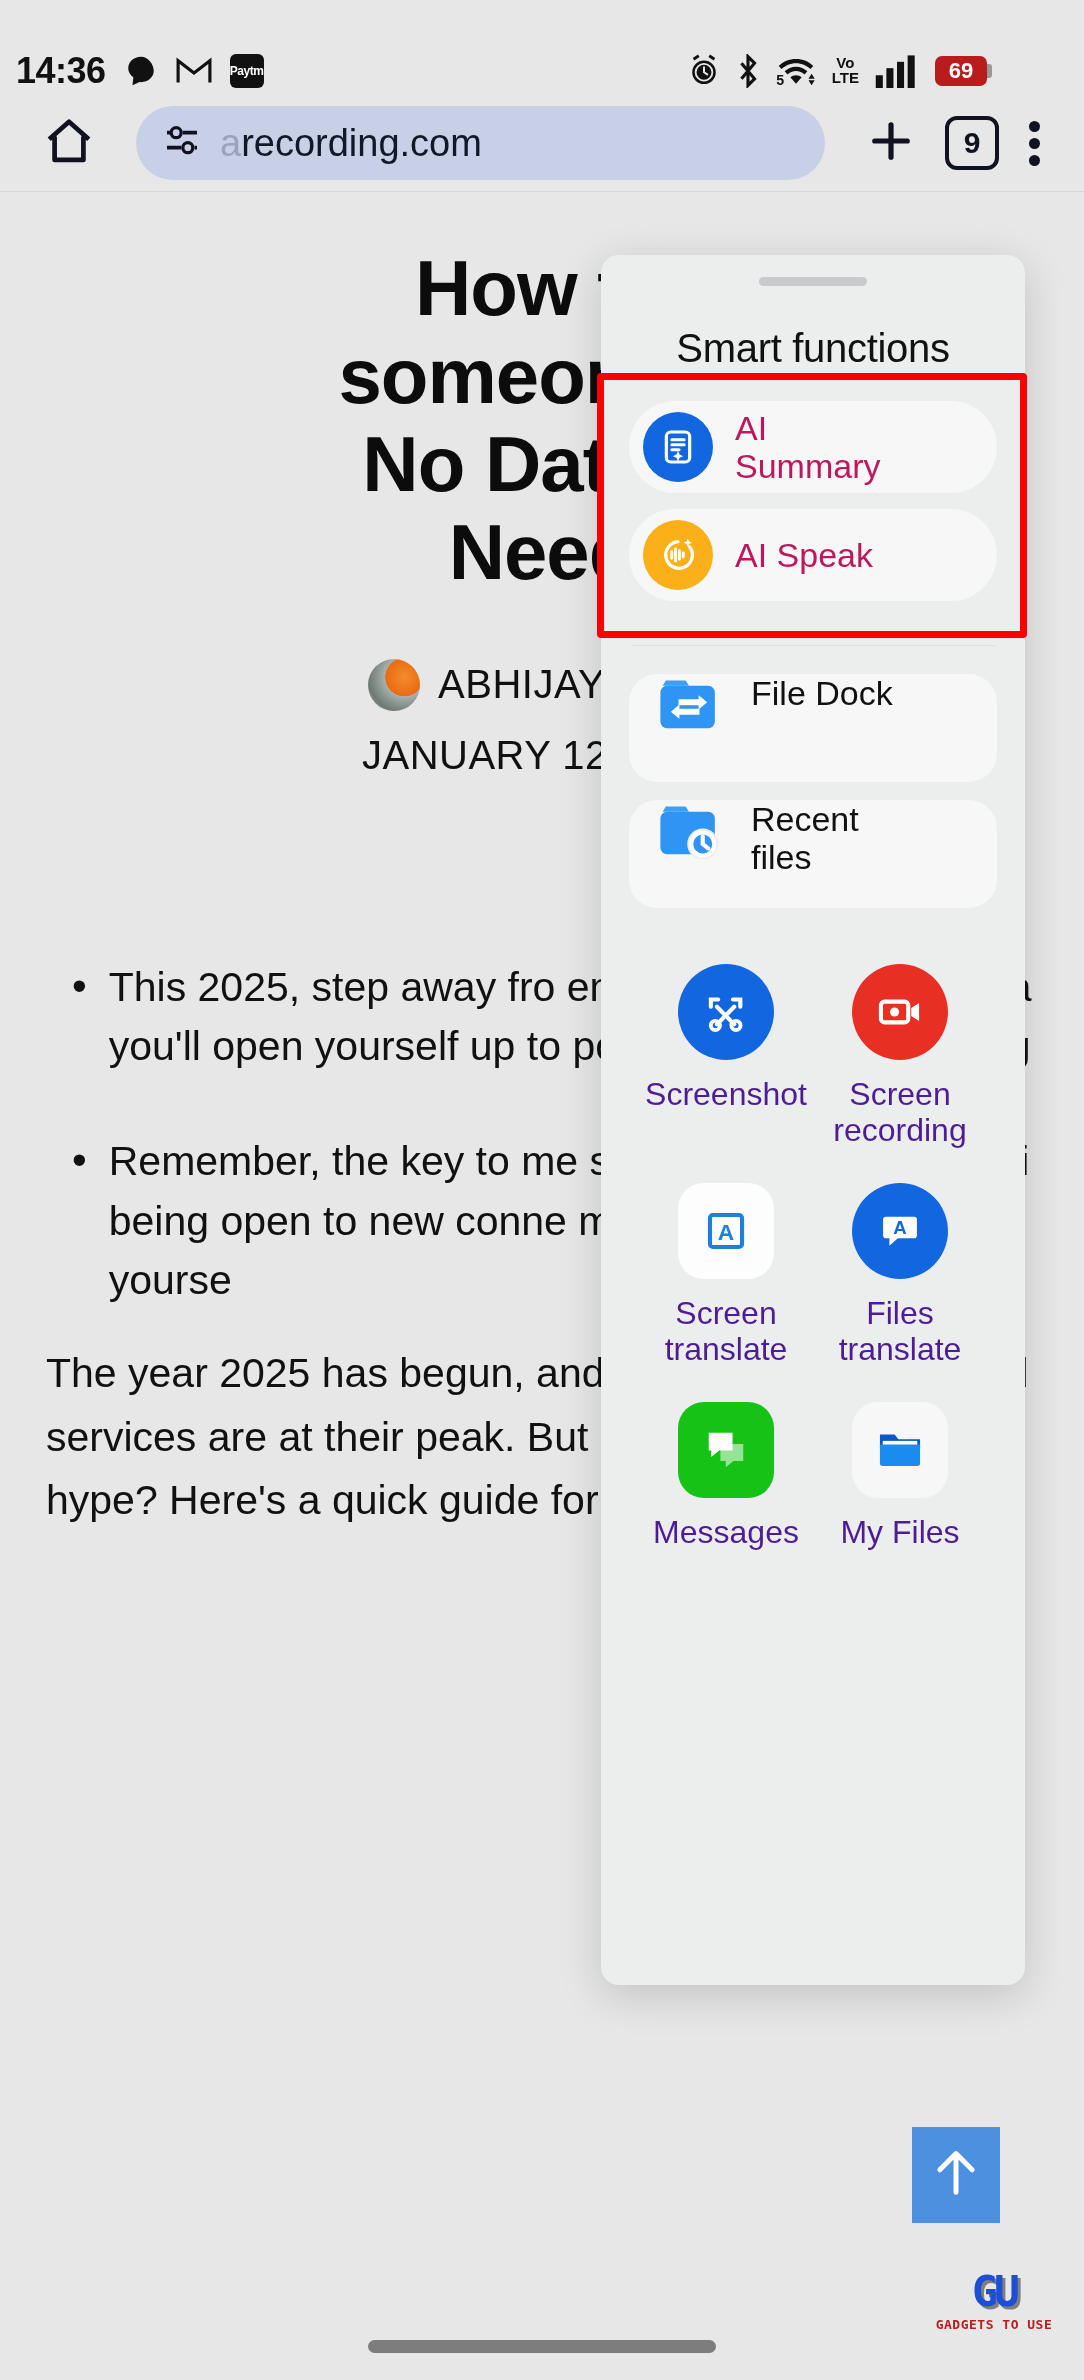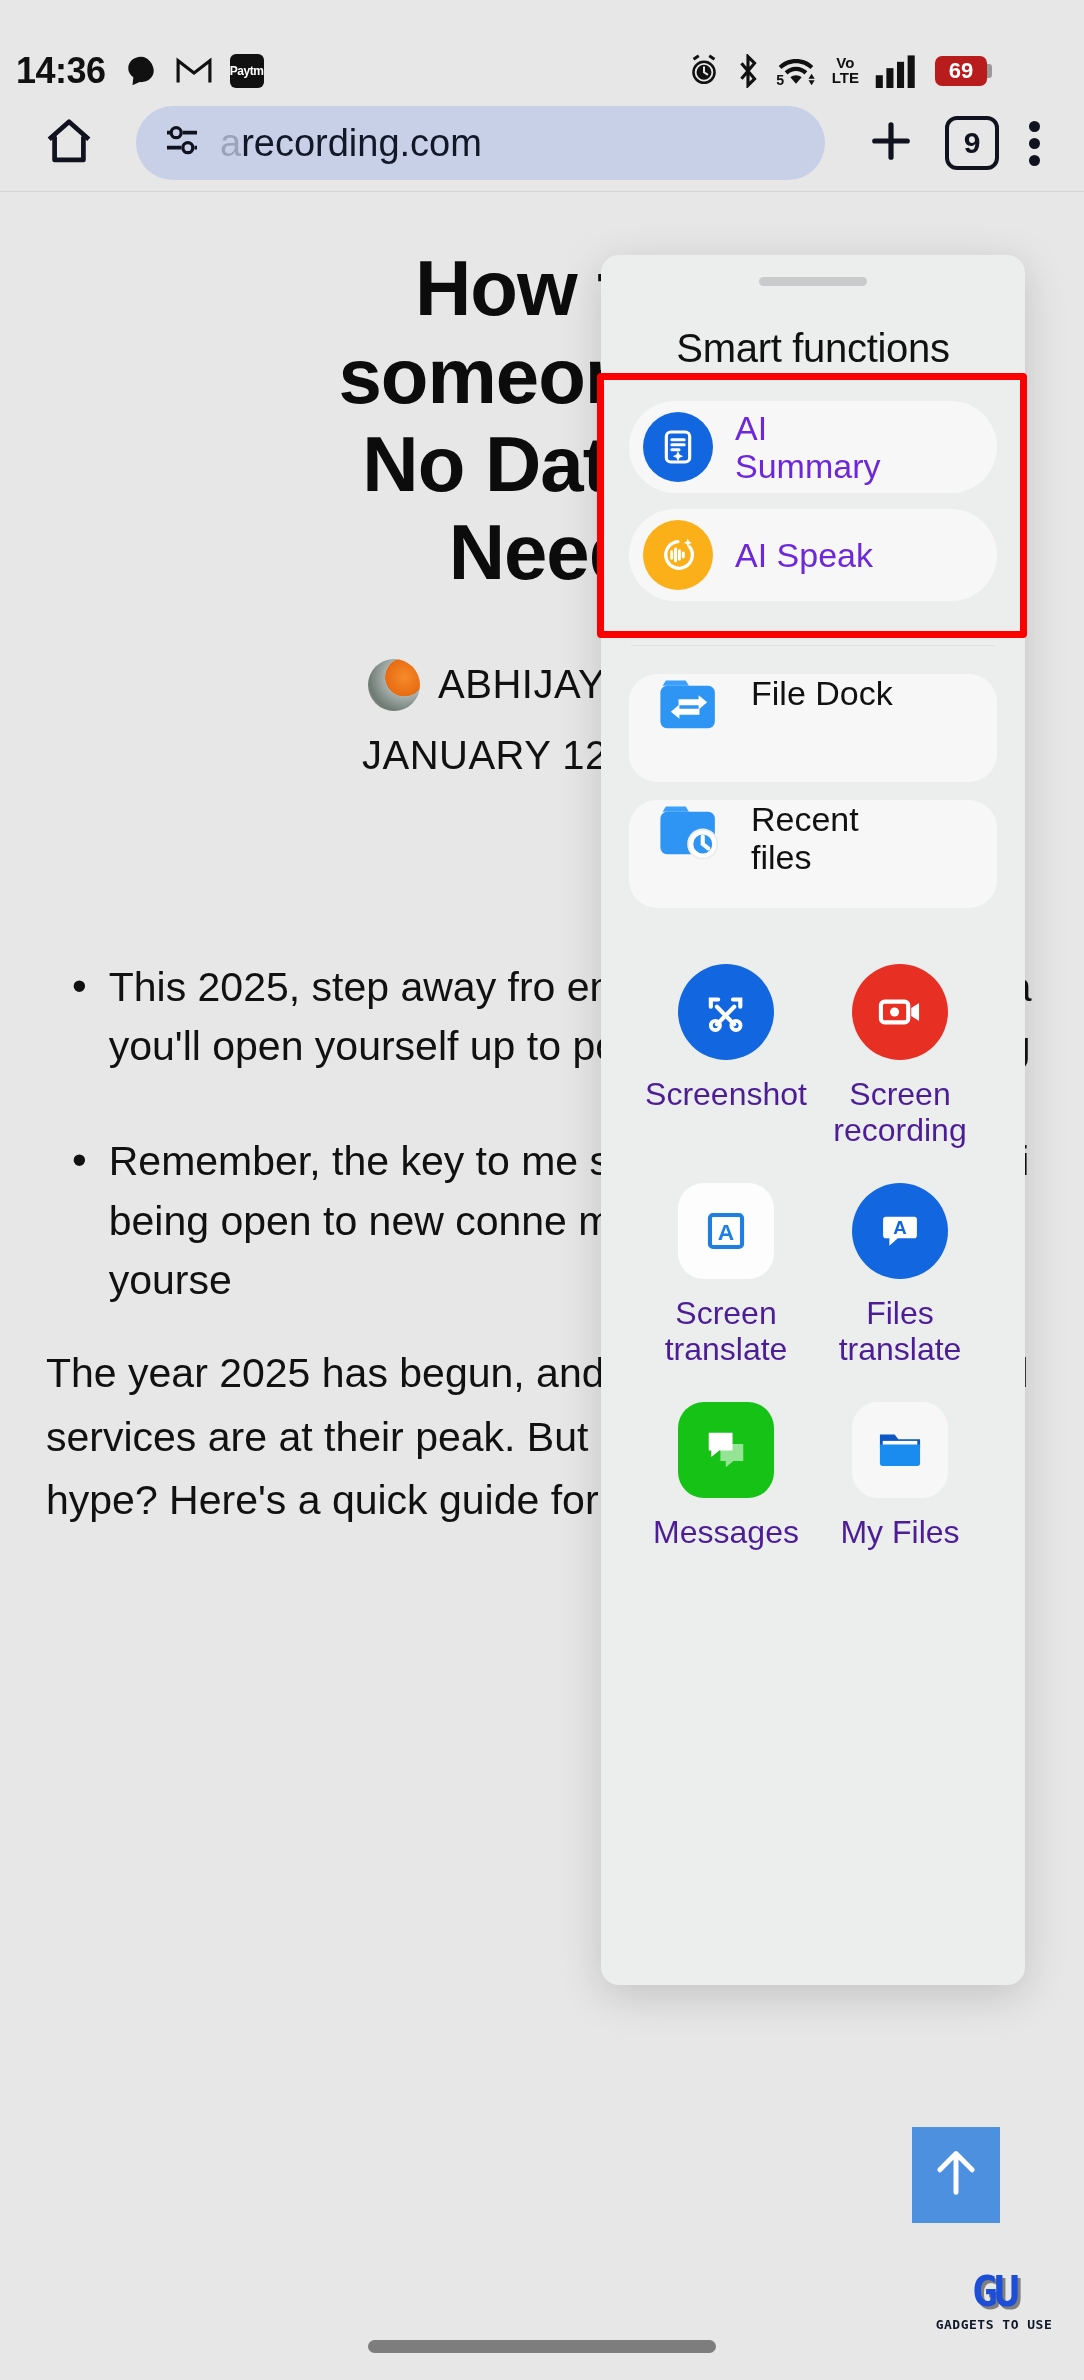--- a/index.html
+++ b/index.html
@@ -105,21 +105,21 @@
   
   .watermark {
     position:absolute; left:930px; top:2270px; width:128px; text-align:center;
   }
   .wm-mark {
     font-size:43px; font-weight:bold; color:#1d4ed8; letter-spacing:-4px;
     font-family:"DejaVu Sans Mono", monospace; line-height:1;
     text-shadow:3px 3px 0 rgba(0,0,0,0.45);
   }
   .wm-text {
-    font-size:13px; font-weight:bold; color:#0f172a; letter-spacing:0.5px;
+    font-size:13px; font-weight:bold; color:#b91c1c; letter-spacing:0.5px;
     font-family:"DejaVu Sans Mono", monospace; margin-top:4px;
   }
 
   
   .navpill {
     position:absolute; left:50%; transform:translateX(-50%); top:2340px;
     width:348px; height:13px; background:#7d7d7d; border-radius:7px;
   }
 
   
@@ -140,21 +140,21 @@
 
   .ai-group { margin-top:30px; display:flex; flex-direction:column; gap:16px; padding:0 8px; }
   .ai-row {
     background:#f7f7f8; border-radius:46px; height:92px;
     display:flex; align-items:center; gap:22px; padding:0 14px;
   }
   .ai-badge {
     width:70px; height:70px; border-radius:50%; flex:none;
     display:flex; align-items:center; justify-content:center;
   }
-  .ai-label { font-size:34px; color:#6d28d9; line-height:1.12; }
+  .ai-label { font-size:34px; color:#be185d; line-height:1.12; }
 
   .panel-divider { height:1px; background:#dfe0e1; margin:44px 10px 0 10px; }
 
   .dock-group { margin-top:28px; display:flex; flex-direction:column; gap:18px; padding:0 8px; }
   .dock-row {
     background:#f7f7f8; border-radius:28px; height:108px;
     display:flex; align-items:flex-start; gap:26px; padding:0 24px;
   }
   .dock-label { font-size:34px; color:#111; line-height:1.12; }
 

